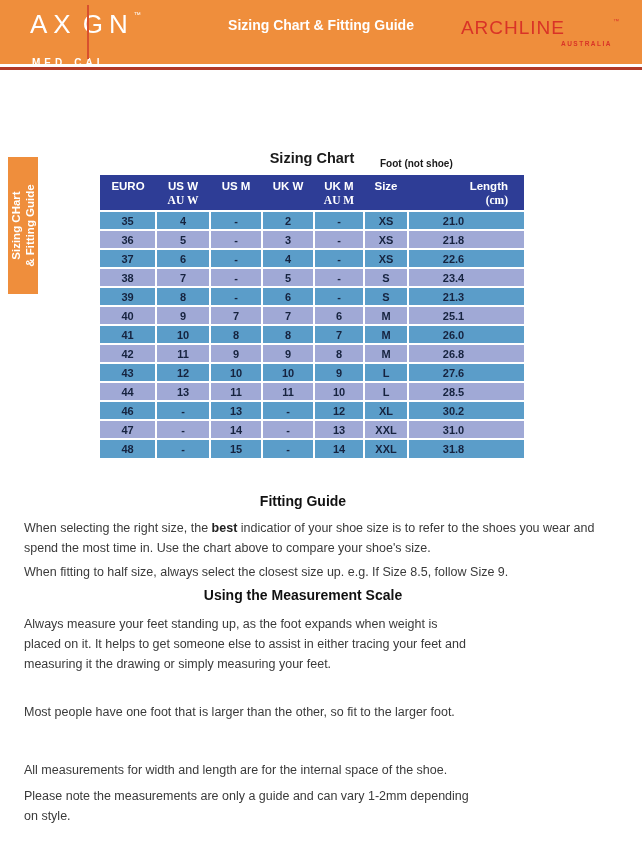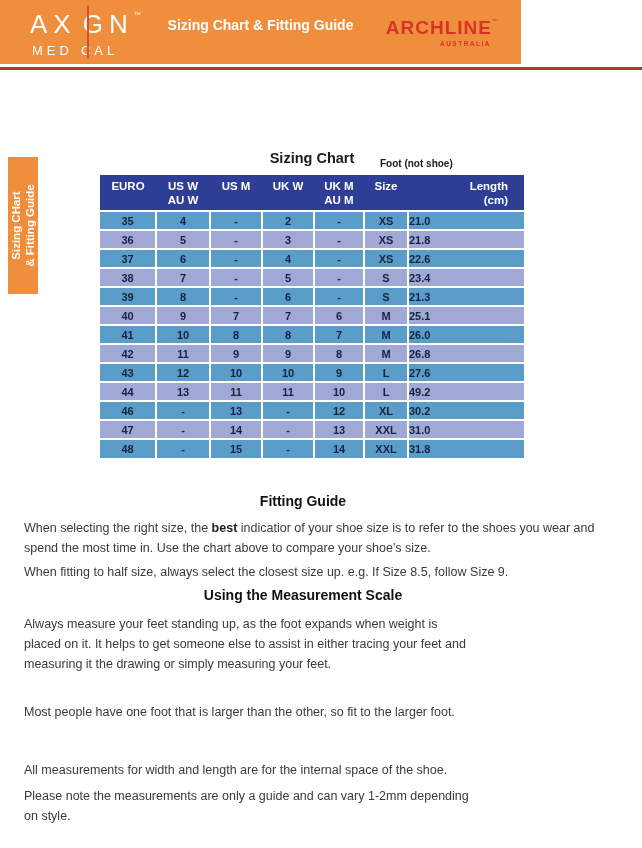--- a/index.html
+++ b/index.html
@@ -1,59 +1,59 @@
 <!DOCTYPE html>
 <html><head>
 <meta charset="utf-8">
 <style>
   * { margin:0; padding:0; box-sizing:border-box; }
   body { background:#ffffff; font-family:"Liberation Sans", sans-serif; }
   .page { position:relative; width:642px; height:848px; background:#ffffff; overflow:hidden; }
 
   
-  .header { position:absolute; left:0; top:0; width:521px; height:64px; background:#EF8E3C; }
+  .header { position:absolute; left:0; top:0; width:642px; height:64px; background:#EF8E3C; }
   .red-rule { position:absolute; left:0; top:67px; width:642px; height:3px; background:#B23A28; }
 
   .axign { position:absolute; left:30px; top:9px; color:#ffffff; }
   .axign-row { display:flex; align-items:flex-start; font-size:26px; letter-spacing:6px; font-weight:400; }
   .axign-gap { display:inline-block; width:6px; }
   .axign-tm { font-size:7px; margin-top:2px; letter-spacing:0; }
-  .axign-sub { display:flex; font-size:13px; letter-spacing:4px; font-weight:normal; margin-top:3px; padding-left:2px; }
+  .axign-sub { display:flex; font-size:10px; letter-spacing:4px; font-weight:bold; margin-top:17px; padding-left:2px; }
   .axign-sub .axign-gap { width:8px; }
   .axign-line { position:absolute; left:57px; top:-4px; width:2px; height:54px; background:#D8502E; }
 
   .page-title { position:absolute; left:50%; top:17px; transform:translateX(-50%);
     color:#ffffff; font-weight:bold; font-size:14px; letter-spacing:0; white-space:nowrap; }
 
   .archline { position:absolute; right:22px; top:17px; color:#D93327; text-align:right; }
-  .arch-row { display:flex; align-items:flex-start; font-size:19px; font-weight:bold; letter-spacing:1px; }
+  .arch-row { display:flex; align-items:flex-start; font-size:19px; font-weight:normal; letter-spacing:1px;gap:48px; }
   .arch-tm { font-size:6px; margin-top:1px; }
   .arch-sub { font-size:6.5px; letter-spacing:1.5px; font-weight:bold; margin-top:1px; padding-right:8px; }
 
   
   .side-tab { position:absolute; left:8px; top:157px; width:30px; height:137px; background:#EF8E3C; }
   .tab-text { position:absolute; left:0; top:0; width:137px; height:30px;
     transform-origin:0 0; transform:rotate(-90deg) translateX(-137px);
     display:flex; flex-direction:column; justify-content:center; text-align:center;
     color:#ffffff; font-weight:bold; font-size:11.5px; line-height:14px; }
 
   
   .chart-title { position:absolute; left:100px; top:150px; width:424px; text-align:center;
     font-weight:bold; font-size:14.5px; color:#1a1a1a; }
   .foot-label { position:absolute; left:380px; top:158px; width:132px; text-align:left;
     font-weight:bold; font-size:10px; color:#1a1a1a; }
 
   table.sizing { position:absolute; left:100px; top:175px; width:424px; border-collapse:collapse; table-layout:fixed; }
   table.sizing th { background:#2E3D96; color:#ffffff; font-size:11.5px; font-weight:bold;
     vertical-align:top; padding:4px 0 3px; line-height:14px; height:36px; text-align:center; }
-  table.sizing th .h2 { display:block; }
+  table.sizing th .h2 { display:block;font-family:Liberation Serif, serif; }
   table.sizing th:last-child { text-align:right; padding-right:16px; }
   table.sizing td { height:19px; text-align:center; font-size:11px; font-weight:bold; color:#16233F;
     border-top:2px solid #ffffff; border-right:2px solid #ffffff; padding:0; }
-  table.sizing td:last-child { border-right:none; text-align:left; padding-right:26px; }
+  table.sizing td:last-child { border-right:none; text-align:center; padding-right:26px; }
   table.sizing tbody tr:nth-child(odd) td { background:#5B9DC9; }
   table.sizing tbody tr:nth-child(even) td { background:#A0A9D6; }
 
   
   .h-center { position:absolute; left:0; width:606px; text-align:center; font-weight:bold; font-size:14px; color:#111111; }
   .para { position:absolute; left:24px; font-size:12.5px; color:#3a3a3a; line-height:20px; }
   .para b { color:#222222; }
 
   
   .foot-diagram { position:absolute; left:485px; top:645px; width:155px; height:150px; }
@@ -208,21 +208,21 @@
           <td>L</td>
           <td>27.6</td>
         </tr>
         <tr>
           <td>44</td>
           <td>13</td>
           <td>11</td>
           <td>11</td>
           <td>10</td>
           <td>L</td>
-          <td>49.2</td>
+          <td>28.5</td>
         </tr>
         <tr>
           <td>46</td>
           <td>-</td>
           <td>13</td>
           <td>-</td>
           <td>12</td>
           <td>XL</td>
           <td>30.2</td>
         </tr>

